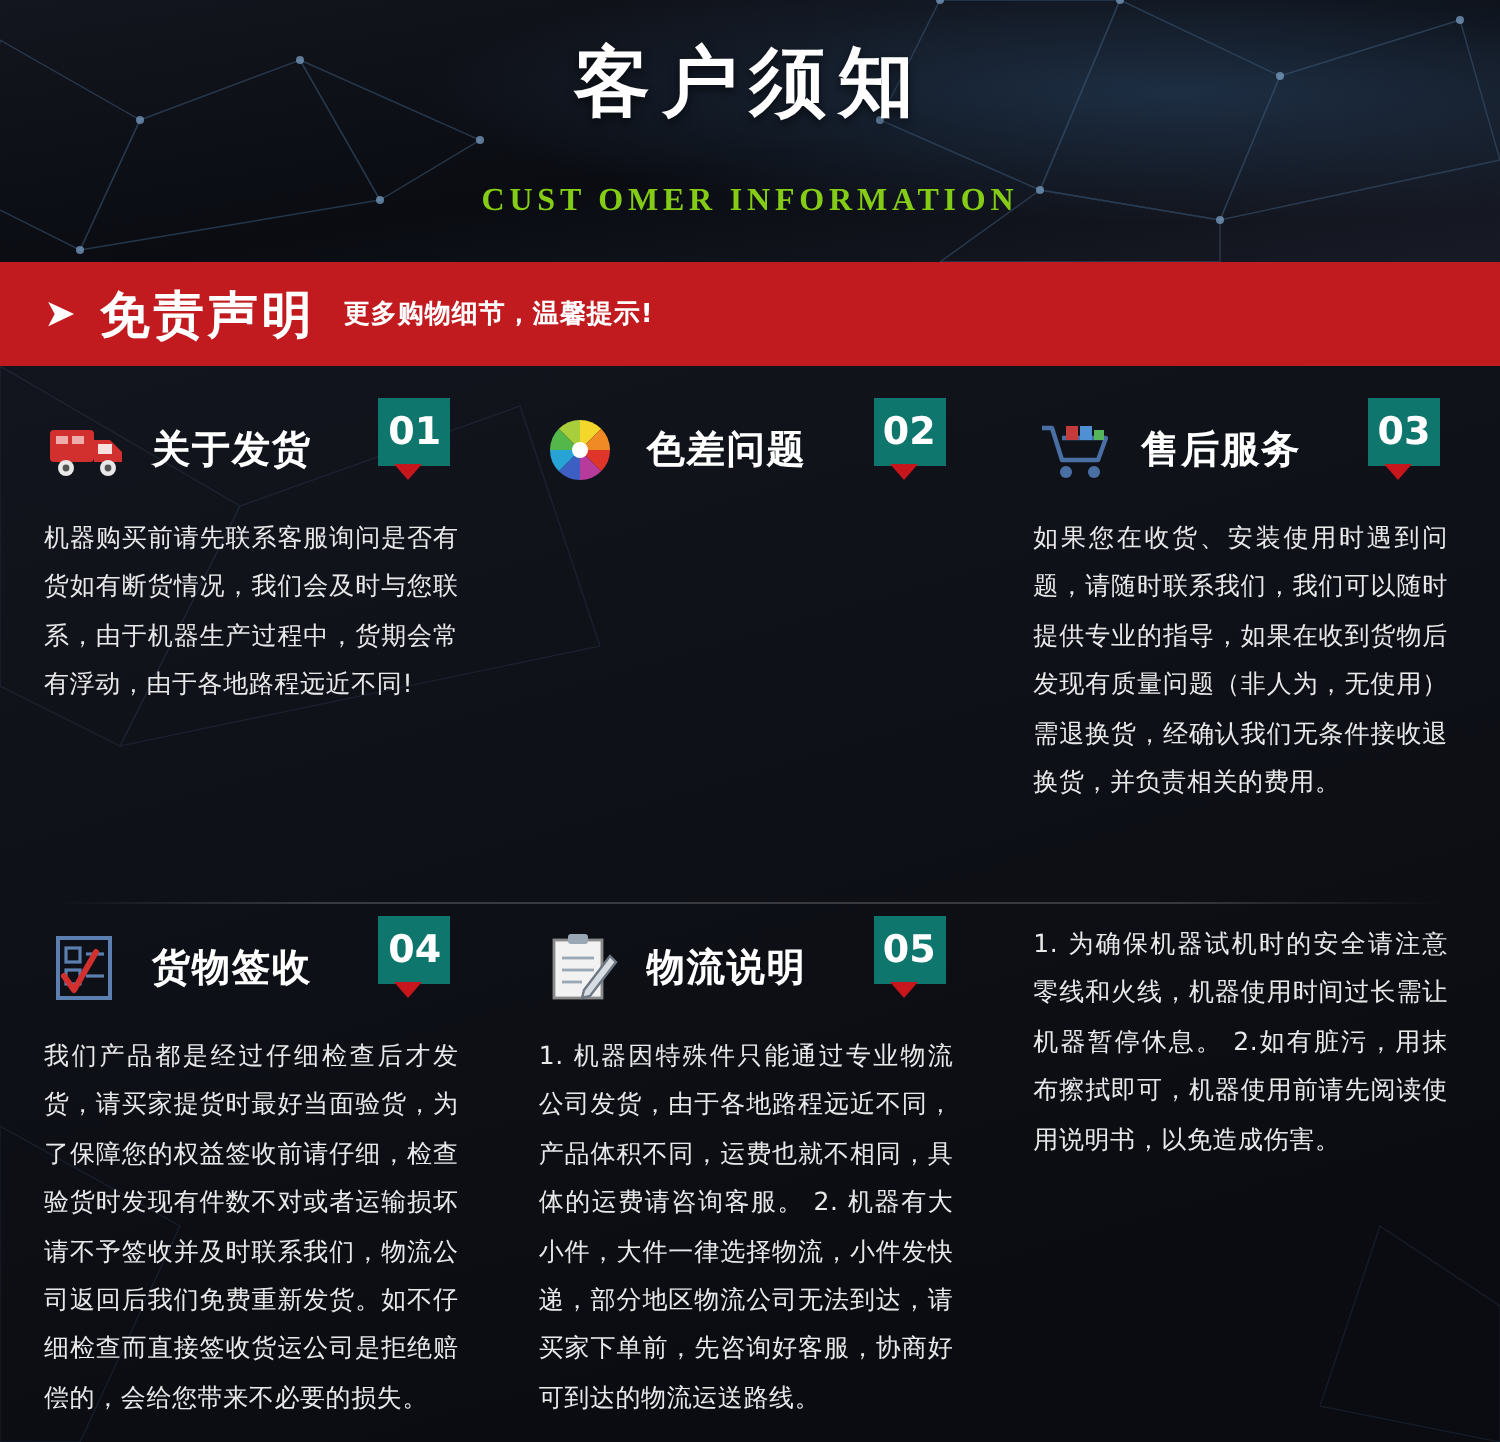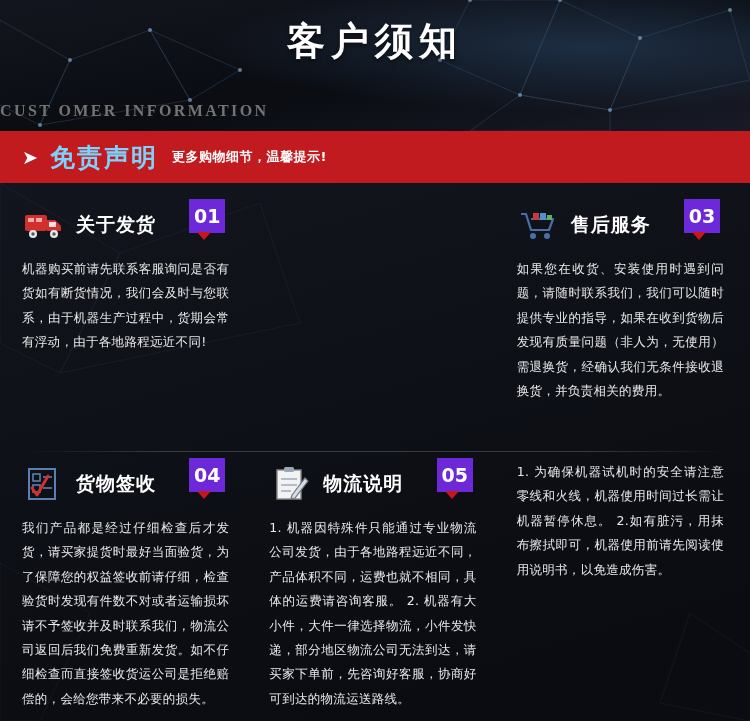--- a/index.html
+++ b/index.html
@@ -41,47 +41,47 @@
     font-weight: bold;
     letter-spacing: 6px;
     font-family: "DejaVu Sans", "Liberation Sans", sans-serif;
     text-shadow: 0 2px 5px rgba(0,0,0,0.6);
   }
   .header-sub {
     position: absolute;
     left: 0;
     right: 0;
     top: 92px;
-    color: #737373;
+    text-align: center;
+    color: #84cc16;
     font-size: 16px;
     font-weight: bold;
     letter-spacing: 2.4px;
     font-family: "Liberation Serif", serif;
-    margin-top: 10px;
   }
 
   
   .redbar {
     position: relative;
     width: 750px;
     height: 52px;
     background: #c11a1f;
     display: flex;
     align-items: center;
     padding-left: 22px;
     box-sizing: border-box;
   }
   .redbar .arrow {
     color: #ffffff;
     font-size: 19px;
     line-height: 1;
     margin-right: 12px;
   }
   .redbar .disclaimer {
-    color: #7dd3fc;
+    color: #ffffff;
     font-size: 25px;
     font-weight: bold;
     letter-spacing: 2px;
   }
   .redbar .tip {
     color: #ffffff;
     font-size: 13px;
     font-weight: bold;
     margin-left: 14px;
     letter-spacing: 0.5px;
@@ -138,21 +138,21 @@
     font-weight: bold;
     letter-spacing: 1px;
     white-space: nowrap;
   }
   .badge {
     position: absolute;
     right: 8px;
     top: -2px;
     width: 36px;
     height: 34px;
-    background: #6d28d9;
+    background: #0f766e;
     color: #ffffff;
     font-size: 19px;
     font-weight: bold;
     display: flex;
     align-items: center;
     justify-content: center;
     font-family: "DejaVu Sans", "Liberation Sans", sans-serif;
   }
   .badge::after {
     content: "";
@@ -273,20 +273,39 @@
                 <circle cx="31" cy="25" r="1.7" fill="#555"></circle>
             </svg>
           </span>
           <span class="cell-title">关于发货</span>
           <span class="badge">01</span>
         </div>
         <div class="cell-text">机器购买前请先联系客服询问是否有货如有断货情况，我们会及时与您联系，由于机器生产过程中，货期会常有浮动，由于各地路程远近不同!</div>
       </div>
 
       <div class="cell">
+        <div class="cell-head">
+          <span class="cell-icon">
+            <svg width="40" height="36" viewBox="0 0 40 36">
+              <g transform="translate(19,18)">
+                <path d="M0 0 L0 -15 A15 15 0 0 1 10.6 -10.6 Z" fill="#f3d72b"></path>
+                <path d="M0 0 L10.6 -10.6 A15 15 0 0 1 15 0 Z" fill="#f08a24"></path>
+                <path d="M0 0 L15 0 A15 15 0 0 1 10.6 10.6 Z" fill="#e0352b"></path>
+                <path d="M0 0 L10.6 10.6 A15 15 0 0 1 0 15 Z" fill="#b73b9b"></path>
+                <path d="M0 0 L0 15 A15 15 0 0 1 -10.6 10.6 Z" fill="#3d5fc4"></path>
+                <path d="M0 0 L-10.6 10.6 A15 15 0 0 1 -15 0 Z" fill="#27a3d6"></path>
+                <path d="M0 0 L-15 0 A15 15 0 0 1 -10.6 -10.6 Z" fill="#53b849"></path>
+                <path d="M0 0 L-10.6 -10.6 A15 15 0 0 1 0 -15 Z" fill="#a9ce3b"></path>
+                <circle cx="0" cy="0" r="4" fill="#ffffff"></circle>
+              </g>
+            </svg>
+          </span>
+          <span class="cell-title">色差问题</span>
+          <span class="badge">02</span>
+        </div>
       </div>
 
       <div class="cell">
         <div class="cell-head">
           <span class="cell-icon">
             <svg width="42" height="34" viewBox="0 0 42 34">
               <path d="M3 6 h5 l5 16 h18 l4 -11 h-22" fill="none" stroke="#4a6fa5" stroke-width="2.2" stroke-linejoin="round"></path>
               <rect x="15" y="5" width="6" height="7" fill="#c43b3b"></rect>
               <rect x="22" y="5" width="6" height="7" fill="#4f8fd4"></rect>
               <rect x="29" y="7" width="5" height="5" fill="#54b55a"></rect>

